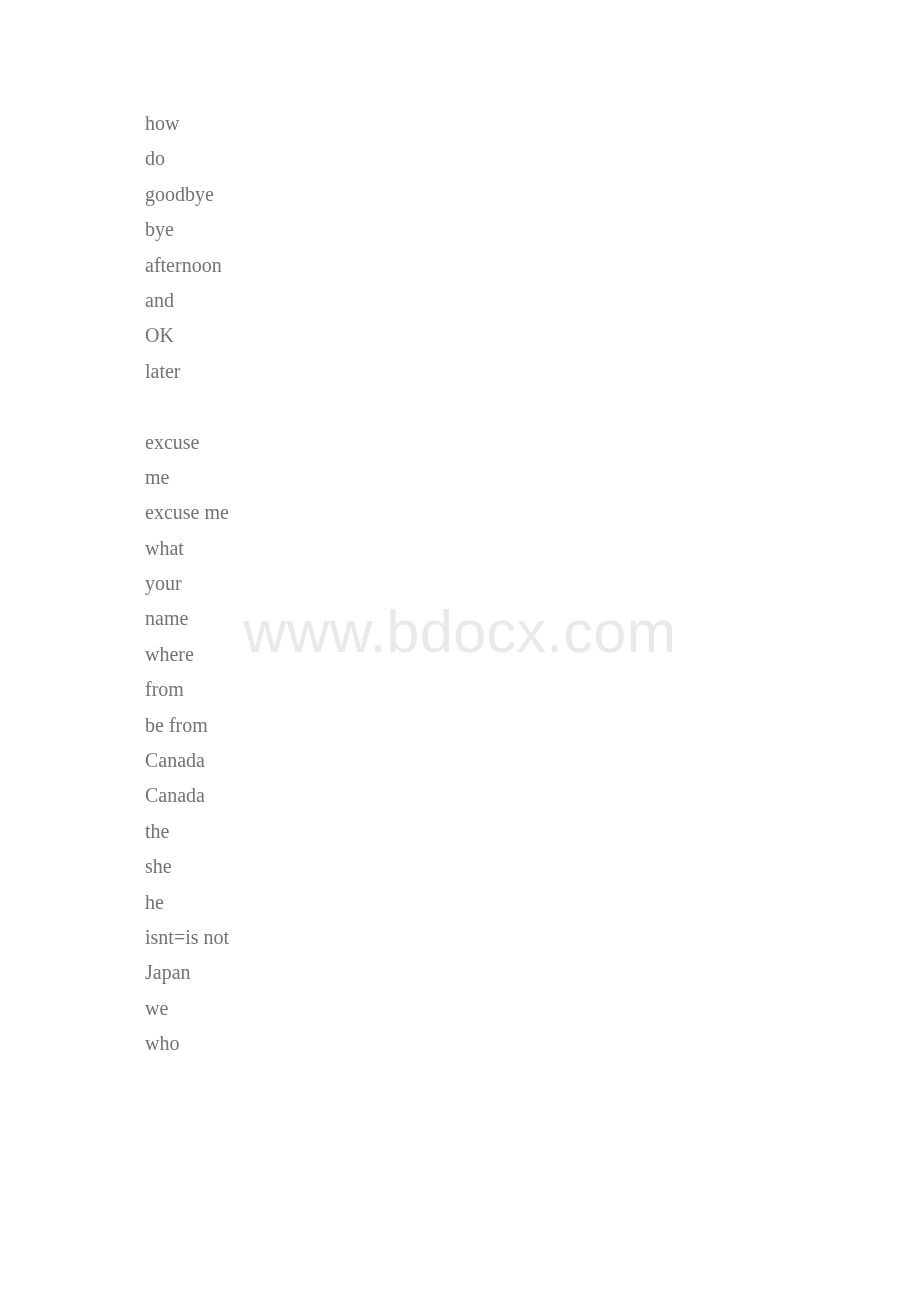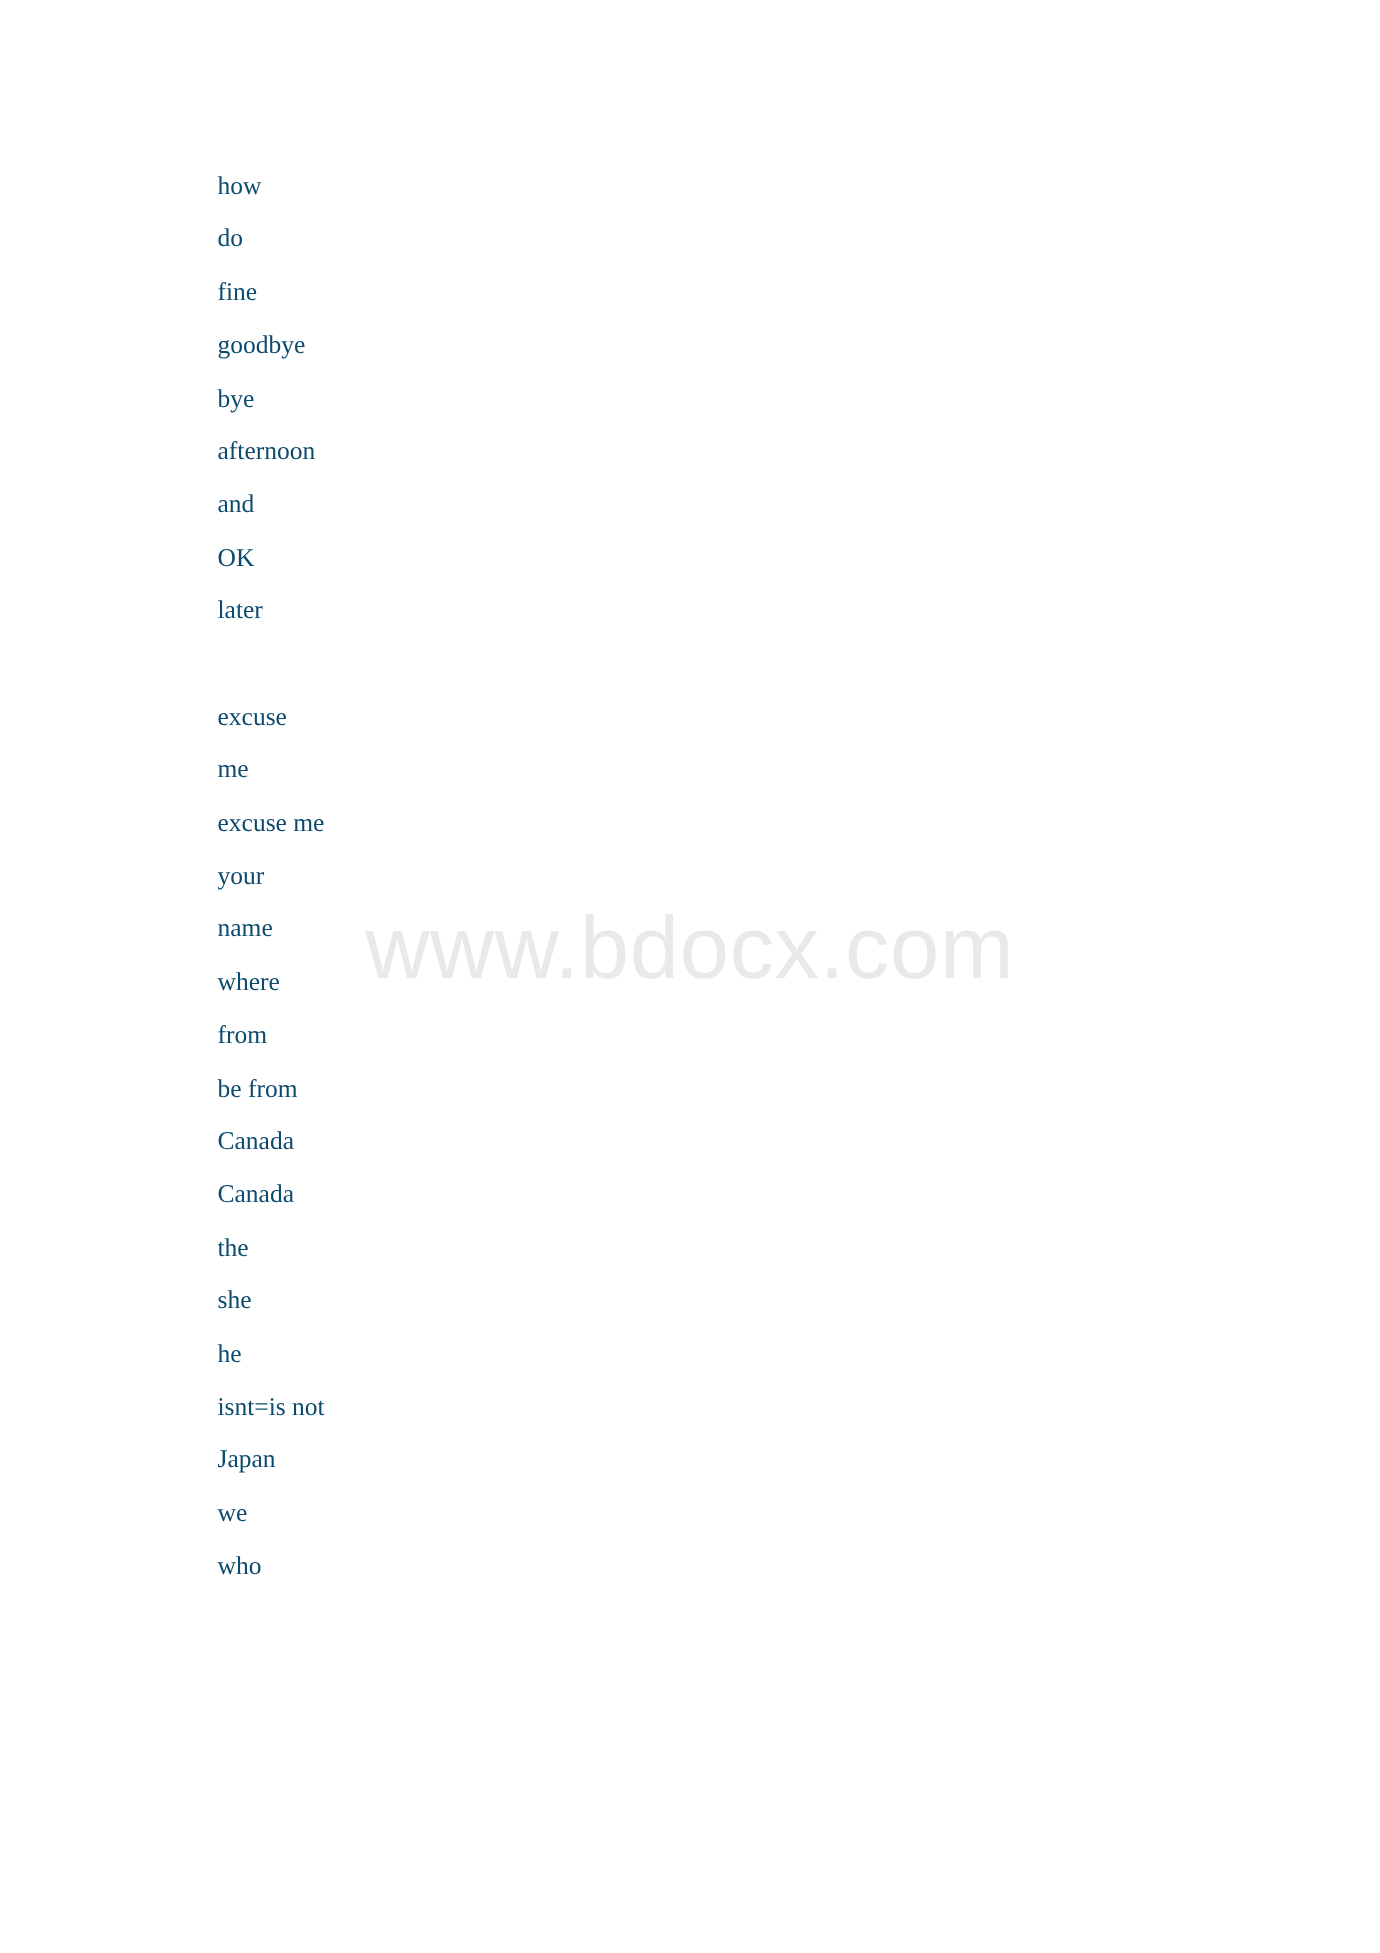--- a/index.html
+++ b/index.html
@@ -35,51 +35,51 @@
     z-index: 0;
   }
   #content {
     position: absolute;
     left: 145px;
     top: 106px;
     width: 700px;
     z-index: 1;
   }
   .line {
-    font-size: 17px;
+    font-size: 20px;
     line-height: 35.4px;
     height: 35.4px;
     white-space: pre;
-    color: #0c4a6e;
+    color: #737373;
   }
   .line.blank {
     height: 35.4px;
   }
 </style>
 </head>
 <body>
 
 <div id="page">
 
   <div id="watermark">www.bdocx.com</div>
 
   <div id="content">
       <div class="line">how</div>
       <div class="line">do</div>
-      <div class="line">fine</div>
       <div class="line">goodbye</div>
       <div class="line">bye</div>
       <div class="line">afternoon</div>
       <div class="line">and</div>
       <div class="line">OK</div>
       <div class="line">later</div>
       <div class="line blank"></div>
       <div class="line">excuse</div>
       <div class="line">me</div>
       <div class="line">excuse me</div>
+      <div class="line">what</div>
       <div class="line">your</div>
       <div class="line">name</div>
       <div class="line">where</div>
       <div class="line">from</div>
       <div class="line">be from</div>
       <div class="line">Canada</div>
       <div class="line">Canada</div>
       <div class="line">the</div>
       <div class="line">she</div>
       <div class="line">he</div>

